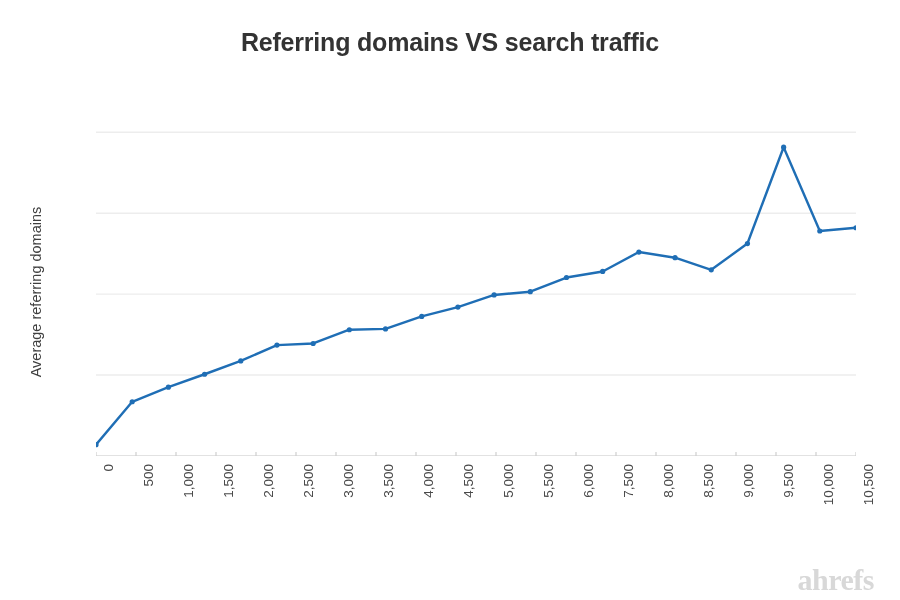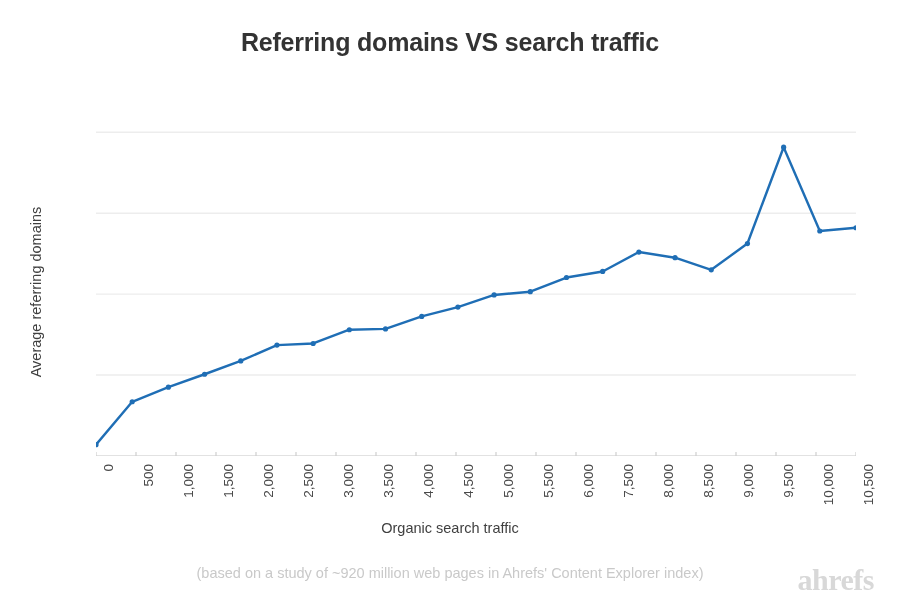--- a/index.html
+++ b/index.html
@@ -252,19 +252,17 @@
         <div class="x-tick-label" style="left: 5px;">9,500</div>
       </div>
       <div class="x-tick-wrap" style="left: 720px;">
         <div class="x-tick-label" style="left: 5px;">10,000</div>
       </div>
       <div class="x-tick-wrap" style="left: 760px;">
         <div class="x-tick-label" style="left: 5px;">10,500</div>
       </div>
     </div>
 
-  <div id="x-axis-title">Organic search traffic</div>
-
-  <div id="footnote">(based on a study of ~920 million web pages in Ahrefs' Content Explorer index)</div>
+
 
   <div id="brand-logo">ahrefs</div>
 
 </div>
 
 </body></html>

